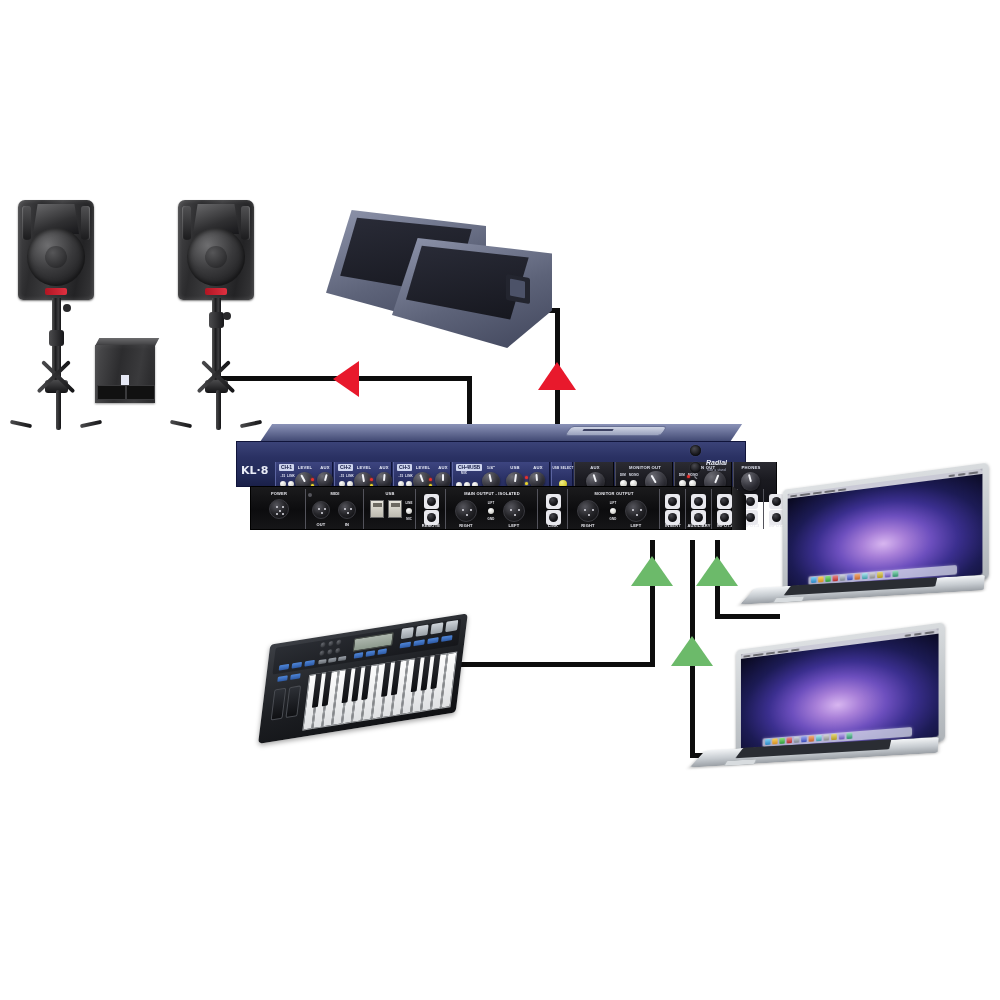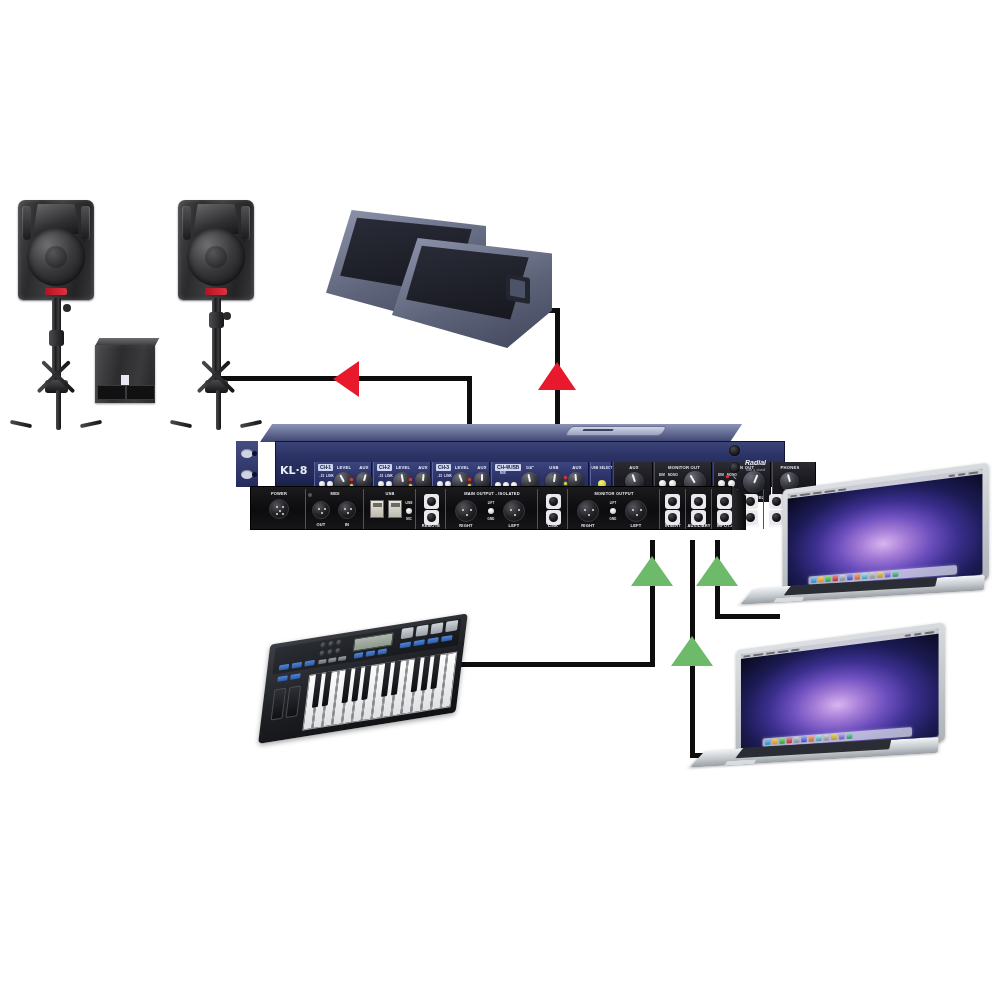--- a/index.html
+++ b/index.html
@@ -69,21 +69,21 @@
   #kl8{position:absolute;left:236px;top:424px;width:510px;height:124px;}
   .rk-top{position:absolute;left:24px;top:0;width:470px;height:18px;
       background:linear-gradient(180deg,#8b93b8,#3e4670);
       transform:skewX(-34deg);transform-origin:left bottom;}
   .rk-top-label{position:absolute;left:300px;top:2px;width:95px;height:8px;border-radius:4px;
       background:linear-gradient(180deg,#cfd4e4,#9aa2bd);border:1px solid #6a7296;}
   .rk-top-label i{position:absolute;left:14px;top:2px;width:30px;height:2px;background:#3d4263;display:block;}
 
   .rk-front{position:absolute;left:0;top:17px;width:510px;height:46px;
       background:linear-gradient(180deg,#3b4378 0%,#2a3163 35%,#222a58 75%,#1a2049 100%);
-      border:1px solid #10143a;box-sizing:border-box;margin-left:39px;}
+      border:1px solid #10143a;box-sizing:border-box;}
   .rk-rear{position:absolute;left:14px;top:62px;width:482px;height:44px;
       background:linear-gradient(180deg,#1b1b1d 0%,#0c0c0e 55%,#161618 100%);
       border:1px solid #000;box-sizing:border-box;}
   .rk-rear-edge{position:absolute;left:496px;top:62px;width:14px;height:44px;
       background:linear-gradient(90deg,#2b2b2d,#0a0a0c);
       clip-path:polygon(0 0,100% 22%,100% 100%,0 100%);}
 
   .ear{position:absolute;top:17px;width:22px;height:46px;
       background:linear-gradient(180deg,#454d82,#242b5c);}
   .ear .hole{position:absolute;left:5px;width:12px;height:9px;border-radius:50%;

